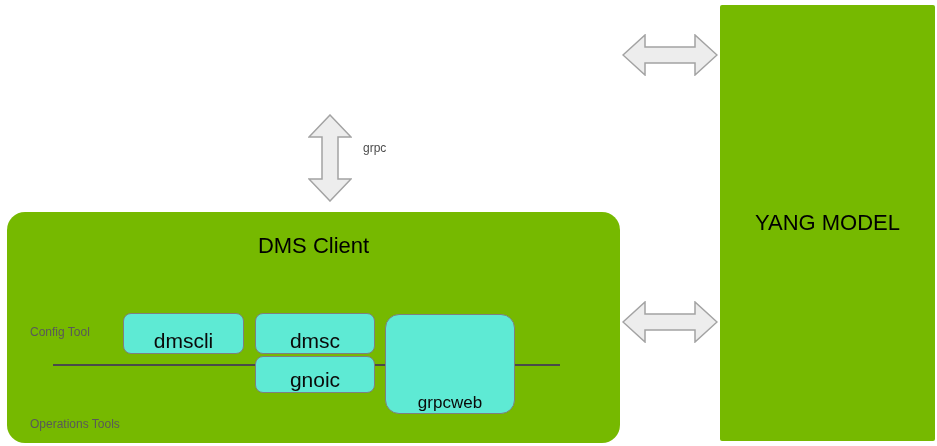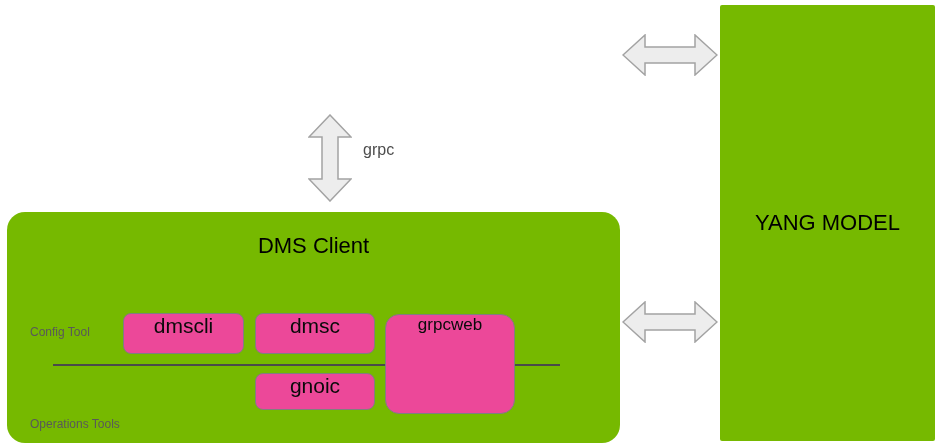--- a/index.html
+++ b/index.html
@@ -49,43 +49,43 @@
   #config-label { left: 23px; top: 113px; }
   #ops-label { left: 23px; top: 168px; width: 92px; margin-top: 37px; }
   #row-separator {
     position: absolute;
     left: 46px; top: 152px;
     width: 507px; height: 2px;
     background: #4a4a4a;
   }
   .tool-box {
     position: absolute;
-    background: #ec4899;
+    background: #5eead4;
     border: 1px solid #7f7f7f;
     border-radius: 8px;
-    display: flex; align-items: flex-start; justify-content: center;
+    display: flex; align-items: flex-end; justify-content: center;
     font-size: 21px;
     color: #0a0a0a;
   }
   #tool-dmscli { left: 116px; top: 101px; width: 119px; height: 39px; }
   #tool-dmsc  { left: 248px; top: 101px; width: 118px; height: 39px; }
-  #tool-gnoic { left: 248px; top: 161px; width: 118px; height: 35px; }
+  #tool-gnoic { left: 248px; top: 144px; width: 118px; height: 35px; }
   #tool-grpcweb {
     left: 378px; top: 102px; width: 128px; height: 98px;
     border-radius: 14px;
     font-size: 17px;
   }
   .arrow-svg { position: absolute; }
   #grpc-arrow { left: 308px; top: 114px; }
   #server-yang-arrow { left: 622px; top: 34px; }
   #client-yang-arrow { left: 622px; top: 301px; }
   #grpc-label {
     position: absolute;
     left: 363px; top: 141px;
-    font-size: 16px;
+    font-size: 12px;
     color: #4d4d4d;
   }
 </style>
 </head>
 <body>
 
 <div class="stage">
 
 
   <svg class="arrow-svg" id="grpc-arrow" width="44" height="88" viewBox="0 0 44 88">

